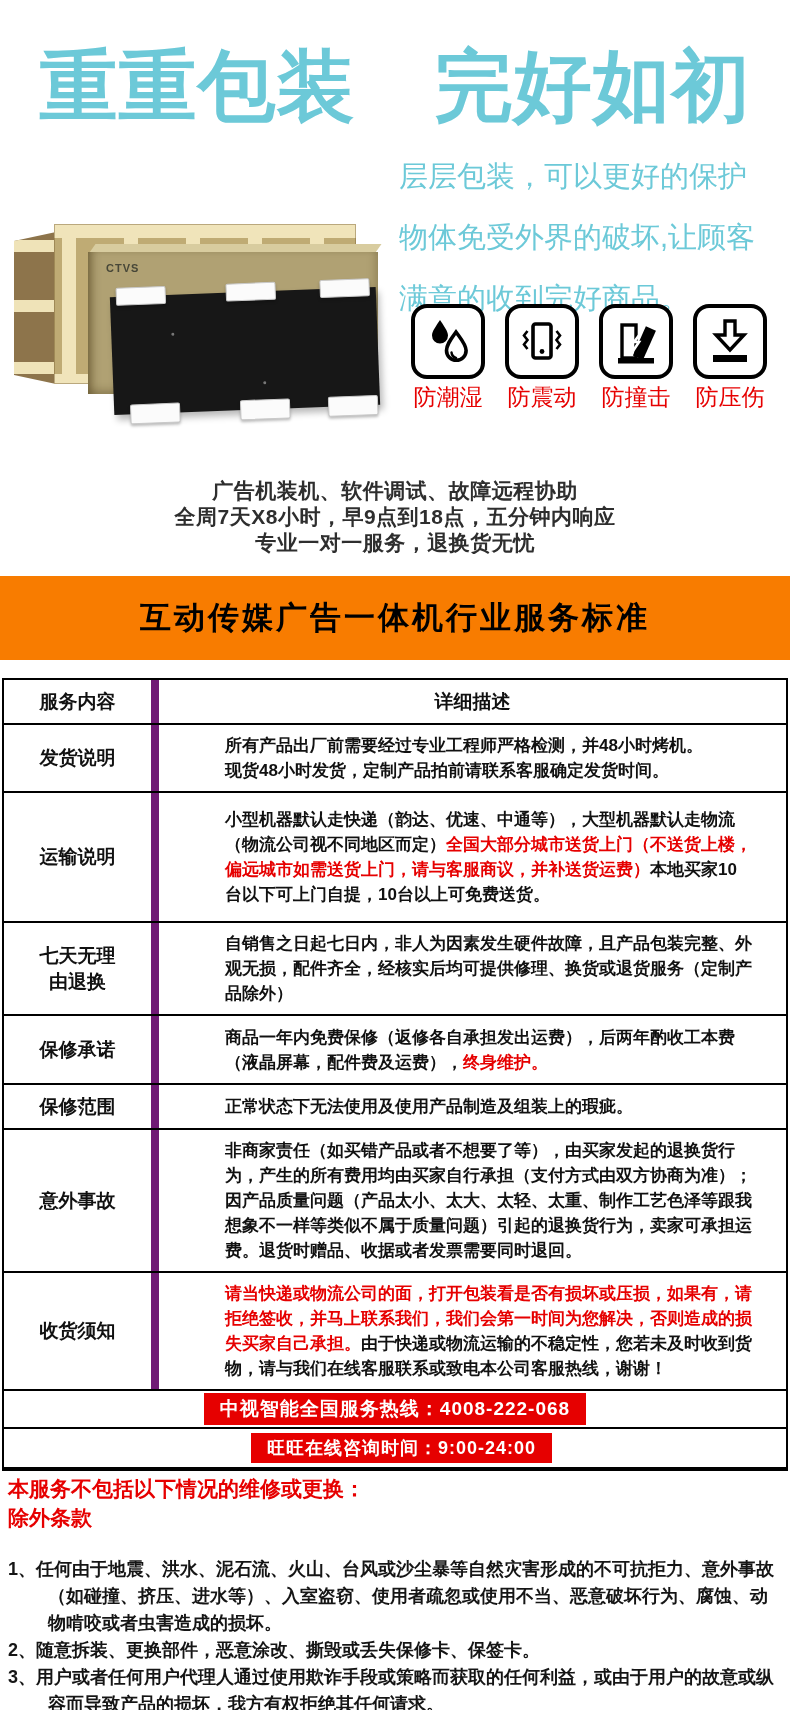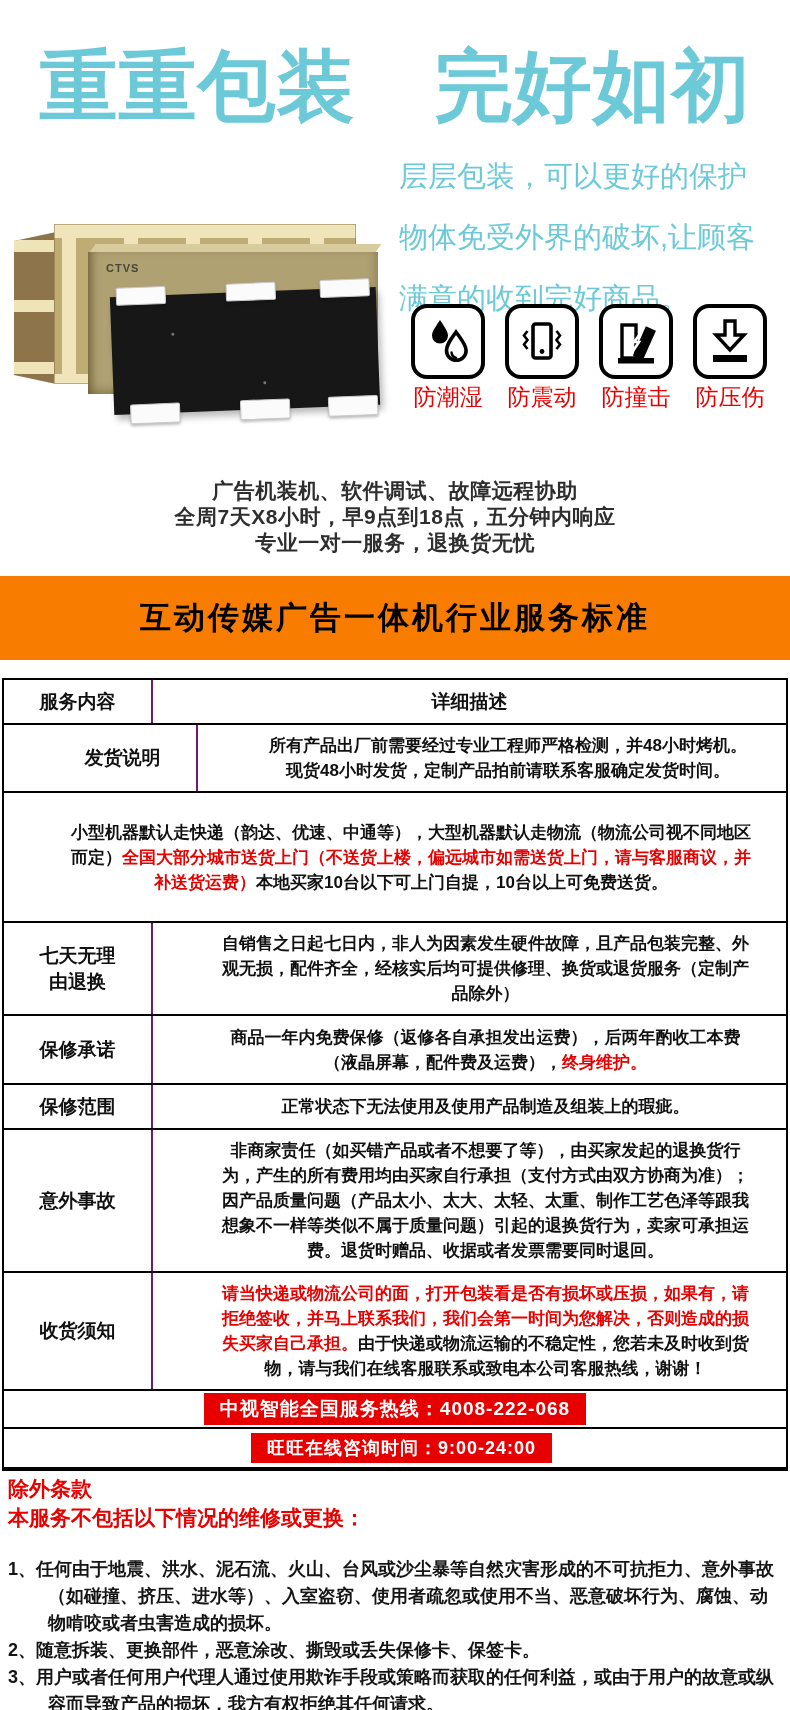--- a/index.html
+++ b/index.html
@@ -59,31 +59,31 @@
   .orange-banner{
     position:absolute;left:0;top:560px;width:790px;height:84px;background:#f87c00;
     display:flex;align-items:center;justify-content:center;
     color:#000000;font-size:31px;font-weight:bold;letter-spacing:3px;
   }
   
   .tbl{position:absolute;left:2px;top:662px;width:782px;border:2px solid #000;background:#fff;}
   .trow{display:flex;border-bottom:2px solid #000;}
   .trow:last-child{border-bottom:2px solid #000;margin-bottom:4px;}
   .tlabel{
-    width:147px;border-right:2px solid #701a75;flex:none;
+    width:147px;border-right:8px solid #701a75;flex:none;
     display:flex;flex-direction:column;align-items:center;justify-content:center;
     font-size:19px;font-weight:bold;text-align:center;line-height:26px;
   }
   .tdesc{
     flex:1;display:flex;flex-direction:column;justify-content:center;
-    padding:8px 34px 8px 66px;font-size:17px;font-weight:bold;line-height:25px;text-align:center;
+    padding:8px 34px 8px 66px;font-size:17px;font-weight:bold;line-height:25px;text-align:left;
   }
   .trow.head{min-height:43px;}
   .trow.head .tdesc{align-items:center;padding:0;font-size:19px;}
-  .r-ship{min-height:62px;padding-left:45px;} .r-trans{min-height:128px;} .r-seven{min-height:80px;}
+  .r-ship{min-height:62px;} .r-trans{min-height:128px;} .r-seven{min-height:80px;}
   .r-prom{min-height:67px;} .r-scope{min-height:43px;} .r-fee{min-height:132px;} .r-recv{min-height:102px;}
   .red{color:#e60000;}
   .banner-row{display:flex;align-items:center;justify-content:center;border-bottom:2px solid #000;}
   .banner-row.b1{min-height:36px;} .banner-row.b2{min-height:38px;padding-left:13px;}
   .red-pill{background:#e60000;color:#fff;font-weight:bold;font-size:19px;padding:3px 16px;letter-spacing:1px;}
   .banner-row.b2 .red-pill{font-size:18px;}
   
   .exclusions{position:absolute;left:8px;top:1458px;width:774px;}
   .excl-head{color:#e60000;font-size:21px;font-weight:bold;line-height:29px;}
   .excl-list{margin-top:24px;font-size:18px;line-height:27px;font-weight:bold;color:#151515;}
@@ -189,20 +189,21 @@
 
     <div class="trow r-ship">
       <div class="tlabel">发货说明</div>
       <div class="tdesc">
         <div>所有产品出厂前需要经过专业工程师严格检测，并48小时烤机。</div>
         <div>现货48小时发货，定制产品拍前请联系客服确定发货时间。</div>
       </div>
     </div>
 
     <div class="trow r-trans">
+      <div class="tlabel">运输说明</div>
       <div class="tdesc">
         <div><span>小型机器默认走快递（韵达、优速、中通等），大型机器默认走物流（物流公司视不同地区而定）</span><span class="red">全国大部分城市送货上门（不送货上楼，偏远城市如需送货上门，请与客服商议，并补送货运费）</span><span>本地买家10台以下可上门自提，10台以上可免费送货。</span></div>
       </div>
     </div>
 
     <div class="trow r-seven">
       <div class="tlabel">
         <div>七天无理</div>
         <div>由退换</div>
       </div>
@@ -241,22 +242,22 @@
 
     <div class="banner-row b1">
       <span class="red-pill">中视智能全国服务热线：4008-222-068</span>
     </div>
     <div class="banner-row b2">
       <span class="red-pill">旺旺在线咨询时间：9:00-24:00</span>
     </div>
   </div>
 
   <div class="exclusions">
+    <div class="excl-head">本服务不包括以下情况的维修或更换：</div>
     <div class="excl-head">除外条款</div>
-    <div class="excl-head">本服务不包括以下情况的维修或更换：</div>
     <div class="excl-list">
       <div class="excl-item">1、任何由于地震、洪水、泥石流、火山、台风或沙尘暴等自然灾害形成的不可抗拒力、意外事故（如碰撞、挤压、进水等）、入室盗窃、使用者疏忽或使用不当、恶意破坏行为、腐蚀、动物啃咬或者虫害造成的损坏。</div>
       <div class="excl-item">2、随意拆装、更换部件，恶意涂改、撕毁或丢失保修卡、保签卡。</div>
       <div class="excl-item">3、用户或者任何用户代理人通过使用欺诈手段或策略而获取的任何利益，或由于用户的故意或纵容而导致产品的损坏，我方有权拒绝其任何请求。</div>
     </div>
   </div>
 
 </div>
 
 </body></html>

